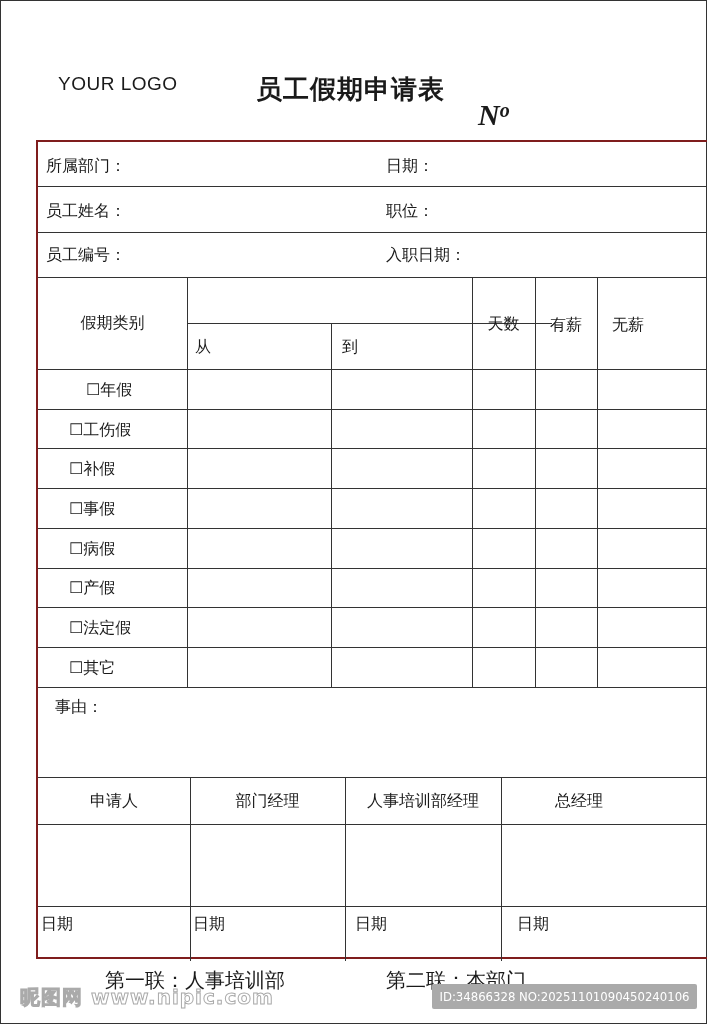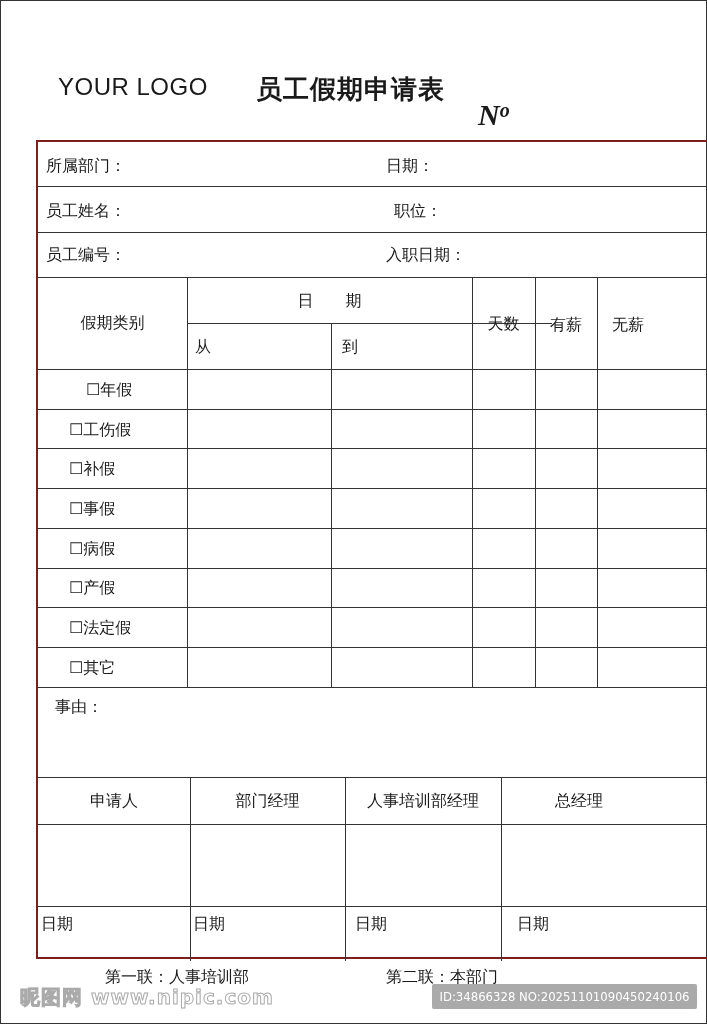--- a/index.html
+++ b/index.html
@@ -9,21 +9,21 @@
     font-family: "DejaVu Serif", "Liberation Serif", serif;
     color: #1a1a1a;
   }
   .page-border {
     position: absolute; left: 0; top: 0; width: 705px; height: 1022px;
     border: 1px solid #333;
   }
   .logo {
     position: absolute; left: 58px; top: 73px;
     font-family: "Liberation Sans", "DejaVu Sans", sans-serif;
-    font-size: 24px; letter-spacing: 0.5px; color: #1a1a1a;
+    font-size: 19px; letter-spacing: 0.5px; color: #1a1a1a;
   }
   .title {
     position: absolute; left: 256px; top: 72px;
     font-size: 26px; font-weight: bold; letter-spacing: 1px;
   }
   .number-sign {
     position: absolute; left: 478px; top: 98px;
     font-size: 30px; font-weight: bold;
     font-family: "Liberation Serif", "DejaVu Serif", serif;
     font-style: italic;
@@ -32,21 +32,21 @@
 
   .form {
     position: absolute; left: 36px; top: 140px; width: 702px; height: 819px;
     border: 2px solid #7f1d1d; box-sizing: border-box;
   }
   .hline { position: absolute; left: 0; right: 0; height: 0; border-top: 1px solid #333; }
   .vline { position: absolute; width: 0; border-left: 1px solid #333; }
   .txt { position: absolute; font-size: 16px; white-space: nowrap; line-height: 1; }
   .center { text-align: center; }
 
-  .footer-note { position: absolute; font-size: 16px; top: 967px; white-space: nowrap; }
+  .footer-note { position: absolute; font-size: 20px; top: 967px; white-space: nowrap; }
   .wm-left {
     position: absolute; left: 20px; top: 984px;
     font-family: "DejaVu Sans", sans-serif; font-size: 20px; font-weight: bold;
     color: #fff; -webkit-text-stroke: 1px #aaa; letter-spacing: 1px;
   }
   .wm-right {
     position: absolute; left: 432px; top: 984px; width: 265px; height: 25px;
     background: #aaaaaa; color: #ffffff; border-radius: 2px;
     font-family: "DejaVu Sans Condensed", "DejaVu Sans", sans-serif; font-size: 13px;
     line-height: 25px; text-align: center;
@@ -63,35 +63,34 @@
 
 <div class="form">
 
   <div class="hline" style="top:44px"></div>
   <div class="hline" style="top:90px"></div>
   <div class="hline" style="top:135px"></div>
 
   <div class="txt" style="left:8px; top:16px">所属部门：</div>
   <div class="txt" style="left:348px; top:16px">日期：</div>
   <div class="txt" style="left:8px; top:61px">员工姓名：</div>
-  <div class="txt" style="left:356px; top:61px">职位：</div>
+  <div class="txt" style="left:348px; top:61px">职位：</div>
   <div class="txt" style="left:8px; top:105px">员工编号：</div>
   <div class="txt" style="left:348px; top:105px">入职日期：</div>
 
   <div class="hline" style="left:149px; right:184px; top:181px"></div>
   <div class="hline" style="top:227px"></div>
 
   <div class="vline" style="left:149px; top:135px; height:411px"></div>
   <div class="vline" style="left:293px; top:181px; height:365px"></div>
   <div class="vline" style="left:434px; top:135px; height:411px"></div>
   <div class="vline" style="left:497px; top:135px; height:411px"></div>
   <div class="vline" style="left:559px; top:135px; height:411px"></div>
 
   <div class="txt center" style="left:0; width:149px; top:173px">假期类别</div>
-  <div class="txt center" style="left:149px; width:285px; top:151px">日　　期</div>
   <div class="txt" style="left:157px; top:197px">从</div>
   <div class="txt" style="left:304px; top:197px">到</div>
   <div class="txt center" style="left:434px; width:63px; top:174px">天数</div>
   <div class="txt center" style="left:497px; width:62px; top:175px">有薪</div>
   <div class="txt center" style="left:559px; width:62px; top:175px">无薪</div>
 
   <div class="hline" style="top:267px"></div>
   <div class="hline" style="top:306px"></div>
   <div class="hline" style="top:346px"></div>
   <div class="hline" style="top:386px"></div>

